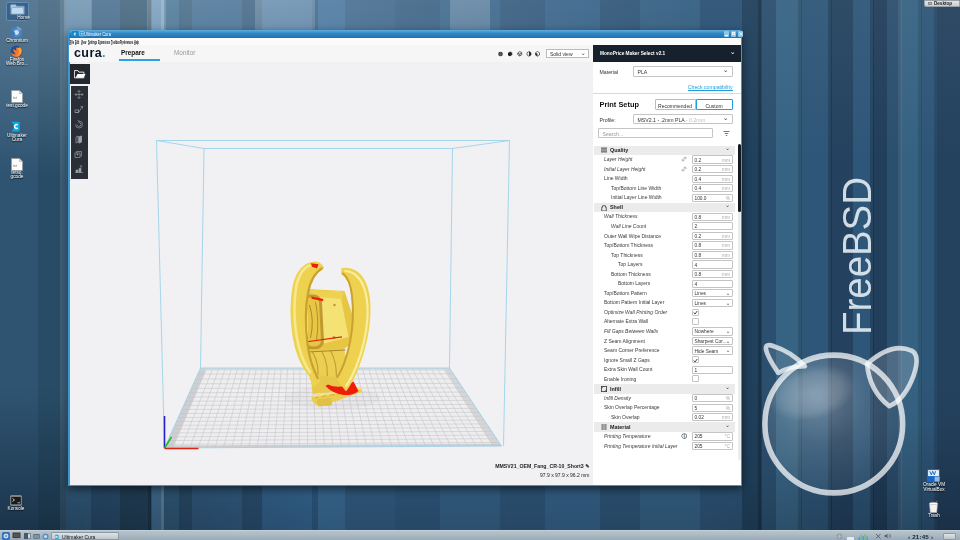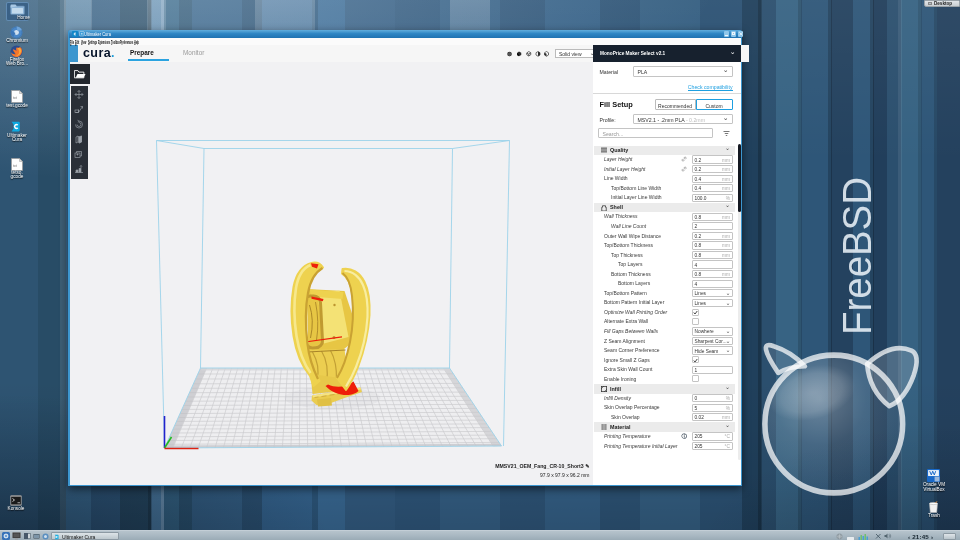--- a/index.html
+++ b/index.html
@@ -9,21 +9,21 @@
  radial-gradient(ellipse 380px 200px at 100% 104%, rgba(0,10,25,0.22), rgba(0,0,0,0) 70%),
  linear-gradient(180deg, rgba(255,255,255,0.05) 0%, rgba(0,0,0,0) 30%, rgba(0,0,0,0) 70%, rgba(0,0,0,0.08) 90%, rgba(0,0,0,0.16) 100%)}
 .dlabel{position:absolute;color:#fff;font-size:4.7px;text-align:center;text-shadow:0 1px 1px rgba(0,0,0,0.9);line-height:1.05}
 
 .win{position:absolute;left:68px;top:30px;width:674px;height:456px;background:#3c96cf;box-shadow:0 3px 9px rgba(0,0,0,0.55);border-radius:2px 2px 0 0}
 .titlebar{position:absolute;left:1px;top:0;width:672px;height:8px;background:linear-gradient(180deg,#62aedd 0%,#2f86c4 45%,#1f72b1 100%);border-radius:2px 2px 0 0}
 .titlebar .ttext{position:absolute;left:15px;top:1.2px;color:#fff;font-size:5.4px;transform:scale(0.75,0.95);transform-origin:0 0}
 .menubar{position:absolute;left:1.5px;top:8px;width:671px;height:6.5px;background:#fbfbfb;color:#111;white-space:nowrap}
 .menubar .mi{position:absolute;top:0.6px;font-size:5px;color:#000;font-weight:bold;transform:scale(0.46,0.92);transform-origin:0 0}
 .menubar span{margin-right:4.5px}
-.hdr{position:absolute;left:10px;top:14.5px;width:671px;height:17.5px;background:#f6f6f6}
+.hdr{position:absolute;left:1px;top:14.5px;width:671px;height:17.5px;background:#f6f6f6}
 .viewport{position:absolute;left:1.5px;top:32px;width:523px;height:422.5px;background:#f1f1f3}
 .rpanel{position:absolute;left:524.5px;top:31.5px;width:148px;height:423px;background:#fff}
 .mhead{position:absolute;left:524.5px;top:15px;width:148px;height:16.5px;background:#17212e}
 .srow{position:absolute;left:530px;width:137px;height:9.55px}
 .slabel{position:absolute;left:0;top:1.1px;font-size:5px;color:#3a3a3a;white-space:nowrap}
 .it{font-style:italic}
 .cat{position:absolute;left:526px;width:141px;height:9.55px;background:#ebebeb;padding:1.6px 0 0 7px;font-size:5.4px;line-height:6.5px}
 .cat svg{vertical-align:top;margin-top:0.4px}
 .catl{font-size:5.4px;font-weight:bold;color:#222;margin-left:3px}
 .cat .chev{position:absolute;right:5px;top:-0.5px;font-size:6px;color:#444}
@@ -397,21 +397,21 @@
  </div>
  <div class="mhead">
         <span style="position:absolute;left:7px;top:5px;font-size:5.8px;font-weight:bold;color:#fff;transform:scale(0.82,1);transform-origin:0 0">MonoPrice Maker Select v2.1</span>
         <span style="position:absolute;right:5px;top:2.5px;font-size:7px;color:#fff">⌄</span>
       </div>
  <div class="rpanel">
   <span style="position:absolute;left:7px;top:7.5px;font-size:5.2px;color:#333">Material</span>
   <span style="position:absolute;left:40px;top:4.5px;width:100px;height:10.5px;background:#fff;border:0.8px solid #c4c4c4;border-radius:1px;font-size:5.2px;color:#333;padding:2.4px 0 0 4px">PLA<span style="position:absolute;right:3px;top:-0.8px;font-size:7px;color:#444">⌄</span></span>
   <span style="position:absolute;right:8px;top:22.5px;font-size:5.2px;color:#1d9fe0;border-bottom:0.7px solid #1d9fe0">Check compatibility</span>
   <div style="position:absolute;left:0;top:31.5px;width:148px;height:0.8px;background:#d8d8d8"></div>
-  <span style="position:absolute;left:7px;top:38px;font-size:7.4px;font-weight:bold;color:#111">Fill Setup</span>
+  <span style="position:absolute;left:7px;top:38px;font-size:7.4px;font-weight:bold;color:#111">Print Setup</span>
   <span style="position:absolute;left:62px;top:37.5px;width:41px;height:11px;background:#fff;border:0.8px solid #bbb;border-radius:1px 0 0 1px;font-size:5px;color:#333;text-align:center;padding-top:2.8px">Recommended</span>
   <span style="position:absolute;left:103px;top:37.5px;width:37px;height:11px;background:#fff;border:1px solid #1d9fe0;border-radius:0 1px 1px 0;font-size:5px;color:#333;text-align:center;padding-top:2.8px">Custom</span>
   <span style="position:absolute;left:7px;top:55px;font-size:5.2px;color:#333">Profile:</span>
   <span style="position:absolute;left:40px;top:52px;width:100px;height:10.5px;background:#fff;border:0.8px solid #c4c4c4;border-radius:1px;font-size:5.2px;color:#333;padding:2.4px 0 0 4px;white-space:nowrap">MSV2.1 - .2mm PLA <span style="color:#bbb">- 0.2mm</span><span style="position:absolute;right:3px;top:-0.8px;font-size:7px;color:#444">⌄</span></span>
   <span style="position:absolute;left:5px;top:66.5px;width:115px;height:9.5px;background:#fff;border:0.8px solid #c4c4c4;border-radius:1px;font-size:5.2px;color:#999;padding:1.8px 0 0 4px">Search...</span>
   <svg style="position:absolute;right:11px;top:69px" width="7" height="5" viewBox="0 0 14 10">
           <path d="M1 1h12M3.5 5h7M5.5 9h3" stroke="#555" stroke-width="1.6"></path>
         </svg>
  </div>
  <div class="cat" style="top:115.50px"><svg width="6" height="6" viewBox="0 0 8 8">

